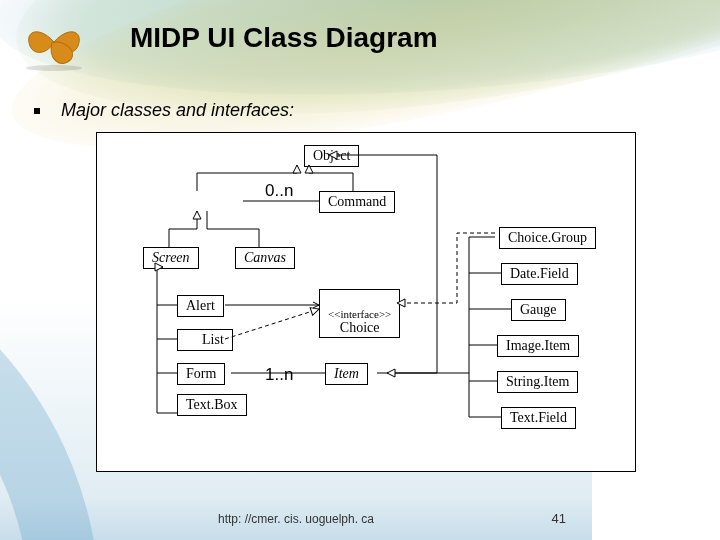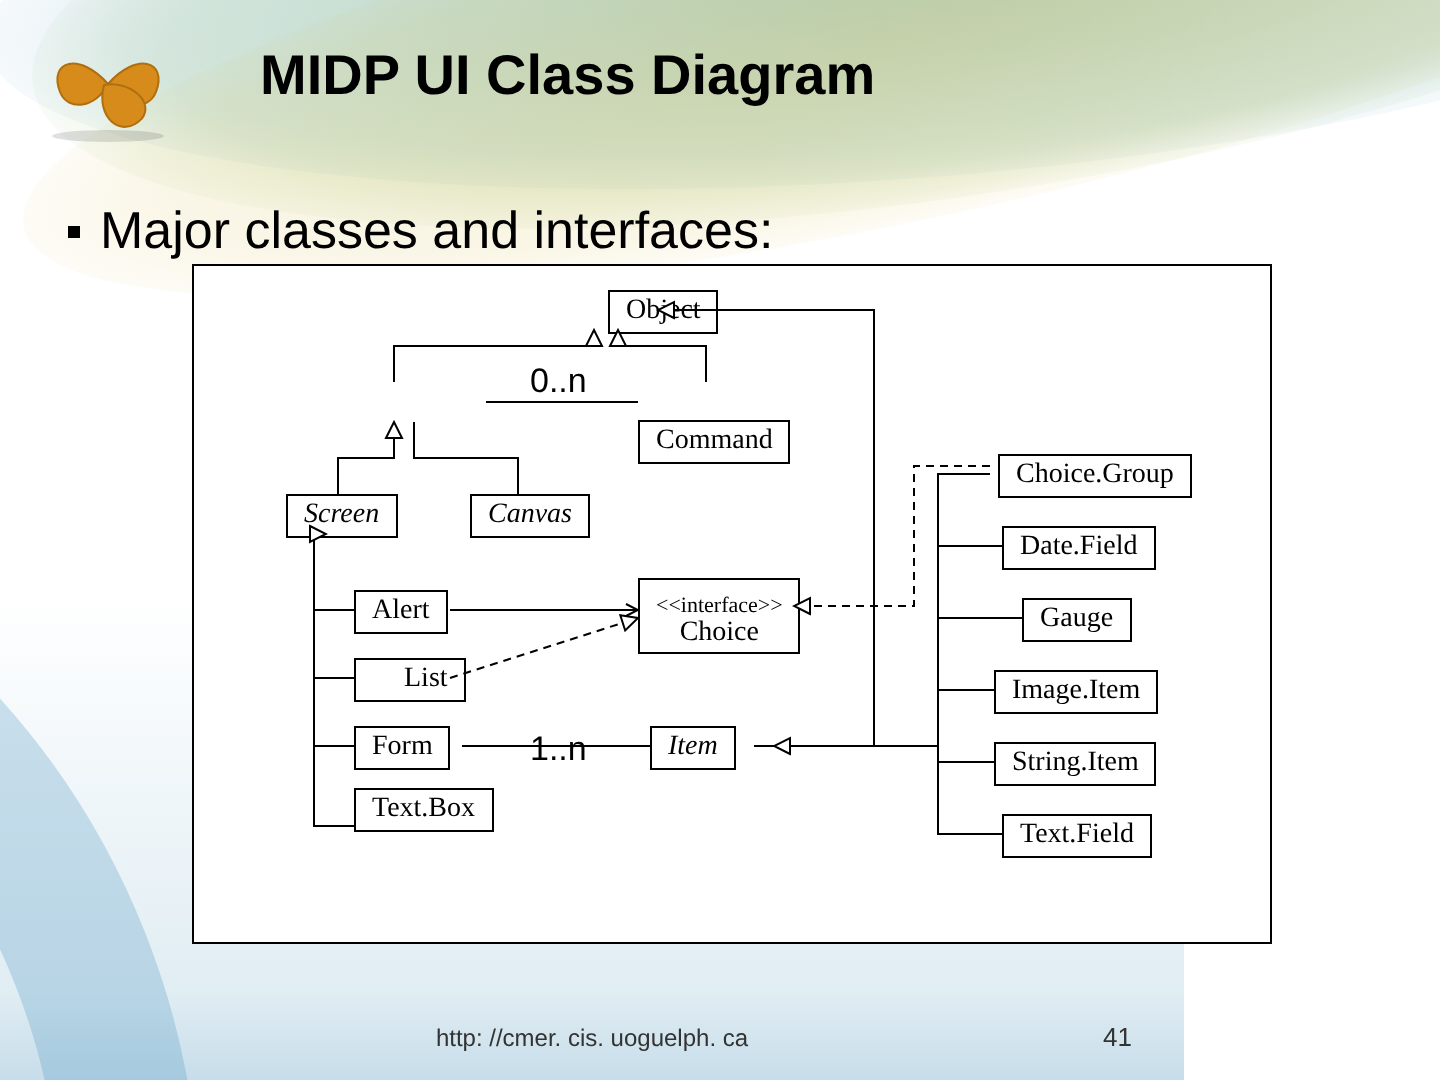--- a/index.html
+++ b/index.html
@@ -11,21 +11,21 @@
   
   .band { position: absolute; border-radius: 50%; }
   .band1 { width: 900px; height: 240px; right: -320px; top: -140px; background: radial-gradient(ellipse at center, rgba(105,168,50,0.25) 0%, rgba(105,168,50,0.15) 60%, rgba(255,255,255,0) 75%); transform: rotate(-8deg); }
   .band2 { width: 900px; height: 200px; right: -300px; top: -110px; background: radial-gradient(ellipse at center, rgba(60,140,180,0.25) 0%, rgba(60,140,180,0.12) 60%, rgba(255,255,255,0) 78%); transform: rotate(-4deg); }
   .band3 { width: 900px; height: 180px; right: -310px; top: -70px; background: radial-gradient(ellipse at center, rgba(216,184,64,0.25) 0%, rgba(216,184,64,0.12) 60%, rgba(255,255,255,0) 78%); transform: rotate(-12deg); }
   
   .leftband { position: absolute; left: -680px; top: 220px; width: 780px; height: 780px; border: 70px solid rgba(80,150,195,0.28); border-radius: 50%; }
   
   .logo { position: absolute; left: 20px; top: 12px; width: 68px; height: 60px; }
   .title { position: absolute; left: 130px; top: 22px; font-size: 28px; font-weight: bold; color: #000; }
-  .bullet-row { position: absolute; left: 34px; top: 100px; font-size: 26px; color: #000; display: flex; align-items: center; gap: 10px; }
+  .bullet-row { position: absolute; left: 34px; top: 100px; font-size: 18px; color: #000; display: flex; align-items: center; gap: 21px; font-style: italic; }
   .bullet-dot { width: 6px; height: 6px; background: #000; border-radius: 0; }
   .diagram-wrap { position: absolute; left: 96px; top: 132px; width: 540px; height: 340px; border: 1px solid #000; background: #fff; }
   .footer-url { position: absolute; left: 0; right: 0; bottom: 14px; text-align: center; font-size: 12px; color: #333; }
   .pagenum { position: absolute; right: 26px; bottom: 14px; font-size: 13px; color: #333; margin-left: 28px; }
 
   
   .uml { position: absolute; border: 1px solid #000; background: #fff; font-family: "Times New Roman", serif; font-size: 14px; text-align: center; padding: 2px 8px; white-space: nowrap; }
   .uml.italic { font-style: italic; }
   .stereo { font-size: 11px; font-style: normal; display: block; }
   .conn-label { position: absolute; font-family: Liberation Sans, sans-serif; font-size: 17px; }
@@ -53,31 +53,31 @@
   <div class="title">MIDP UI Class Diagram</div>
 
   <div class="bullet-row">
     <span class="bullet-dot"></span>
     <span>Major classes and interfaces:</span>
   </div>
 
   <div class="diagram-wrap">
 
     <div class="uml" style="left:176px; top:12px;margin-left:31px;">Object</div>
-    <div class="uml" style="left:222px; top:58px;margin-top:19px;">Command</div>
+    <div class="uml" style="left:222px; top:58px;">Command</div>
 
     <div class="uml italic" style="left:46px; top:114px;">Screen</div>
     <div class="uml italic" style="left:138px; top:114px;">Canvas</div>
 
     <div class="uml" style="left:80px; top:162px;">Alert</div>
     <div class="uml" style="left:80px; top:196px;padding-left:24px;">List</div>
     <div class="uml" style="left:80px; top:230px;">Form</div>
     <div class="uml" style="left:80px; top:261px;">Text.Box</div>
 
-    <div class="uml" style="left:222px; top:156px; padding-top:7px; padding-bottom:1px;">
+    <div class="uml" style="left:222px; top:156px; padding-top:18px; padding-bottom:1px;">
       <span class="stereo">&lt;&lt;interface&gt;&gt;</span>
       <span>Choice</span>
     </div>
     <div class="uml italic" style="left:228px; top:230px;">Item</div>
 
     <div class="uml" style="left:402px; top:94px;">Choice.Group</div>
     <div class="uml" style="left:404px; top:130px;">Date.Field</div>
     <div class="uml" style="left:414px; top:166px;">Gauge</div>
     <div class="uml" style="left:400px; top:202px;">Image.Item</div>
     <div class="uml" style="left:400px; top:238px;">String.Item</div>

